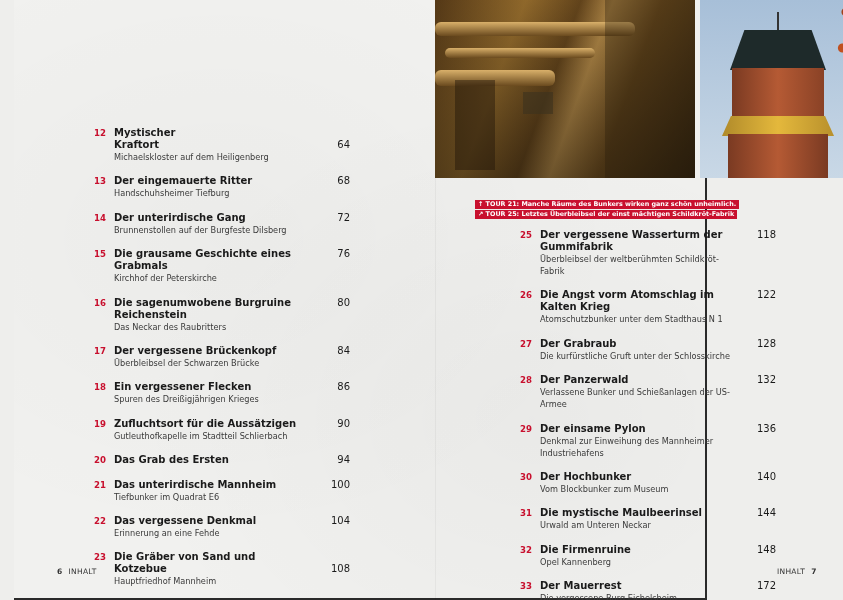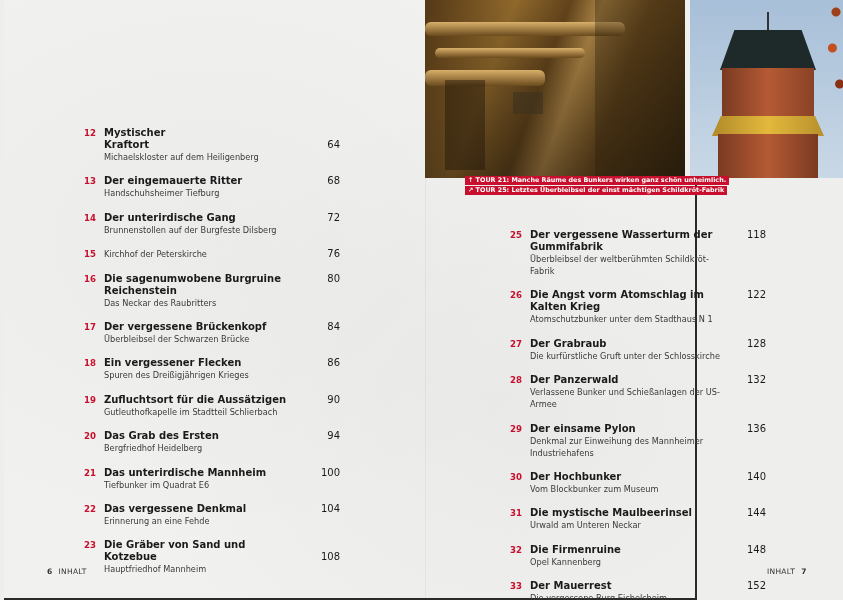--- a/index.html
+++ b/index.html
@@ -4,21 +4,21 @@
 <style>
   * { margin:0; padding:0; box-sizing:border-box; }
   html, body { width:843px; height:600px; overflow:hidden; }
   body {
     position:relative;
     background:#eeeeec;
     font-family:"DejaVu Sans", sans-serif;
     color:#1a1a1a;
   }
   .spread {
-    position:absolute; left:4px; top:0; width:693px; height:600px;
+    position:absolute; left:14px; top:0; width:693px; height:600px;
     background:
       radial-gradient(ellipse at 30% 40%, rgba(0,0,0,0.025), transparent 60%),
       radial-gradient(ellipse at 75% 70%, rgba(0,0,0,0.03), transparent 55%),
       #f1f1ef;
     border-right:2px solid #2a2a2a;
     border-bottom:2px solid #2a2a2a;
   }
   .gutter {
     position:absolute; left:421px; top:0; width:1px; height:600px;
     background:rgba(0,0,0,0.04);
@@ -54,21 +54,21 @@
   .upper { position:absolute; left:10px; top:38px; width:92px; height:50px; background:linear-gradient(90deg,#7a3a22,#b55a34,#8a4226); }
   .band { position:absolute; left:0; top:86px; width:112px; height:20px; background:linear-gradient(90deg,#b08a2a,#e4b83c,#b8902c); clip-path:polygon(8% 0,92% 0,100% 100%,0 100%); }
   .lower { position:absolute; left:6px; top:104px; width:100px; height:50px; background:linear-gradient(90deg,#7a3a22,#b55a34,#7a3a22); }
   .spire { position:absolute; left:55px; top:-18px; width:2px; height:20px; background:#333; }
   .leaves { position:absolute; right:0; top:0; width:18px; height:120px;
     background:radial-gradient(circle at 50% 10%,#a0401a 4px,transparent 5px),
                radial-gradient(circle at 30% 40%,#c05020 4px,transparent 5px),
                radial-gradient(circle at 70% 70%,#8a3014 4px,transparent 5px); }
   .caption {
     position:absolute; left:461px; background:#c8102e; color:#fff;
-    font-size:6.4px; line-height:9px; padding:0 3px; font-weight:bold; white-space:nowrap;
+    font-size:6.4px; line-height:9px; padding:0 3px; font-weight:bold; white-space:nowrap;margin-top:24px;
   }
   .cap1 { top:176px; }
   .cap2 { top:186px; }
   .folio { position:absolute; top:567px; font-size:7.5px; color:#333; letter-spacing:0.3px; }
   .folio b { font-weight:bold; margin:0 6px; }
   .folio-left { left:37px; }
   .folio-right { left:763px; }
 </style>
 </head>
 <body>
@@ -90,20 +90,21 @@
       <div class="sub">Handschuhsheimer Tiefburg</div>
     </div>
     <div class="entry">
       <span class="num">14</span>
       <div class="title">Der unterirdische Gang</div>
       <span class="page" style="top:0">72</span>
       <div class="sub">Brunnenstollen auf der Burgfeste Dilsberg</div>
     </div>
     <div class="entry">
       <span class="num">15</span>
+      <div class="title">Die grausame Geschichte eines Grabmals</div>
       <span class="page" style="top:0">76</span>
       <div class="sub">Kirchhof der Peterskirche</div>
     </div>
     <div class="entry">
       <span class="num">16</span>
       <div class="title">Die sagenumwobene Burgruine Reichenstein</div>
       <span class="page" style="top:0">80</span>
       <div class="sub">Das Neckar des Raubritters</div>
     </div>
     <div class="entry">
@@ -121,21 +122,20 @@
     <div class="entry">
       <span class="num">19</span>
       <div class="title">Zufluchtsort für die Aussätzigen</div>
       <span class="page" style="top:0">90</span>
       <div class="sub">Gutleuthofkapelle im Stadtteil Schlierbach</div>
     </div>
     <div class="entry">
       <span class="num">20</span>
       <div class="title">Das Grab des Ersten</div>
       <span class="page" style="top:0">94</span>
-      <div class="sub">Bergfriedhof Heidelberg</div>
     </div>
     <div class="entry">
       <span class="num">21</span>
       <div class="title">Das unterirdische Mannheim</div>
       <span class="page" style="top:0">100</span>
       <div class="sub">Tiefbunker im Quadrat E6</div>
     </div>
     <div class="entry">
       <span class="num">22</span>
       <div class="title">Das vergessene Denkmal</div>
@@ -223,21 +223,21 @@
     </div>
     <div class="entry">
       <span class="num">32</span>
       <div class="title">Die Firmenruine</div>
       <span class="page" style="top:0">148</span>
       <div class="sub">Opel Kannenberg</div>
     </div>
     <div class="entry" style="margin-bottom:18px;">
       <span class="num">33</span>
       <div class="title">Der Mauerrest</div>
-      <span class="page" style="top:0">152</span>
+      <span class="page" style="top:0">172</span>
       <div class="sub">Die vergessene Burg Eichelsheim</div>
     </div>
 
   </div>
 
   <div class="folio folio-left">
     <b>6</b><span>INHALT</span>
   </div>
   <div class="folio folio-right">
     <span>INHALT</span><b>7</b>

